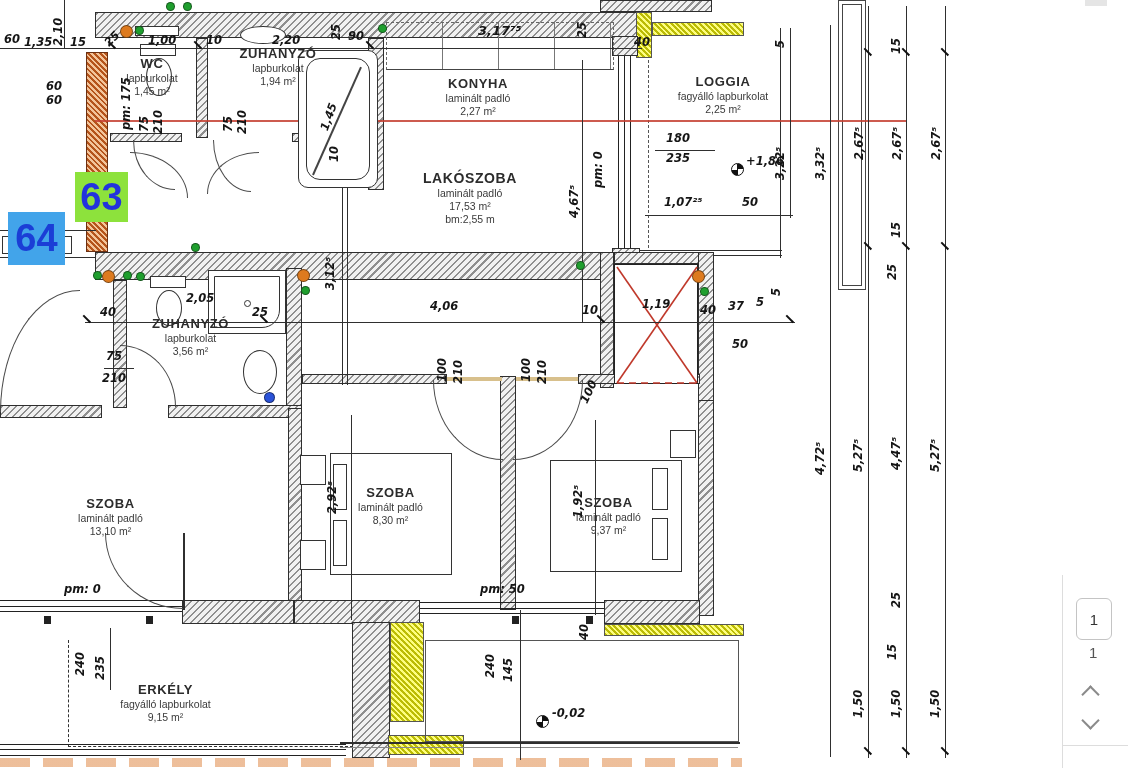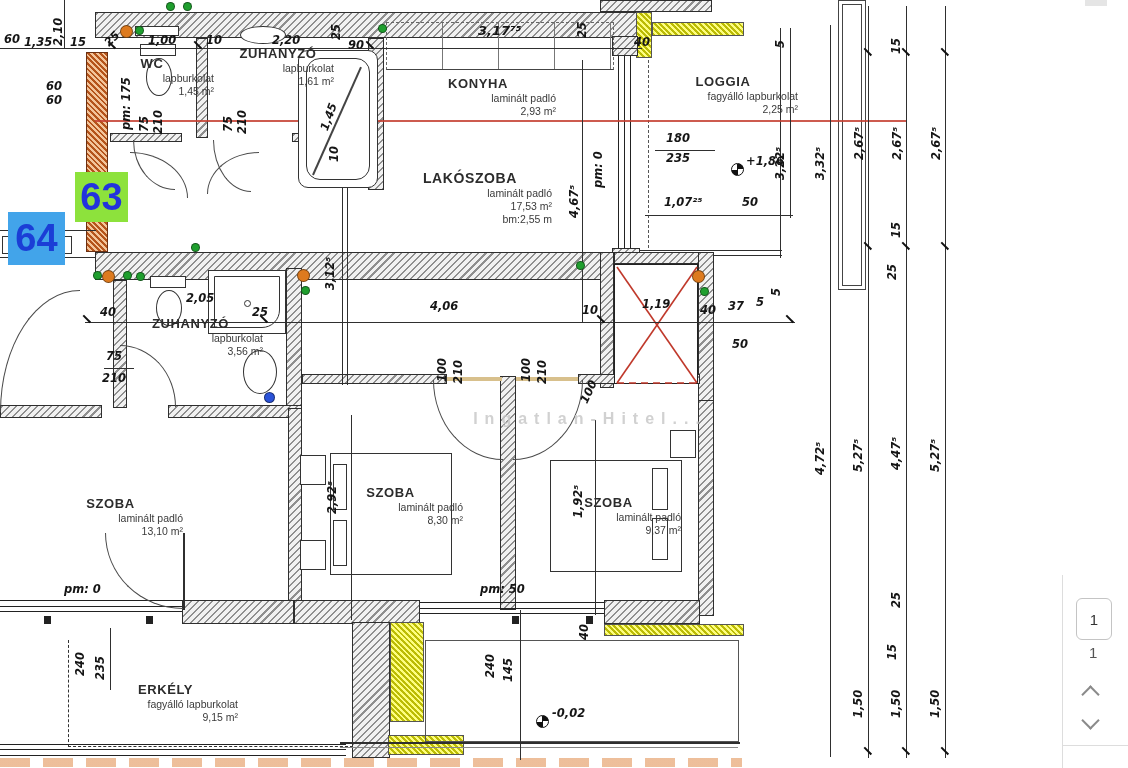--- a/index.html
+++ b/index.html
@@ -17,21 +17,21 @@
         repeating-linear-gradient(45deg,#b5541b 0 2px,#f3c49a 2px 4px),
         repeating-linear-gradient(-45deg,#c86428 0 2px,#f8d9b8 2px 4px);
       border:1px solid #6b3012;box-sizing:border-box;}
   .win{position:absolute;background:repeating-linear-gradient(180deg,#222 0 1px,transparent 1px 5.5px);}
   .winv{position:absolute;background:repeating-linear-gradient(90deg,#222 0 1px,transparent 1px 6px);}
   .line{position:absolute;background:#2f2f2f;}
   .redline{position:absolute;background:rgba(196,62,48,.85);}
   .dashv{position:absolute;border-left:1px dashed #555;}
   .room{position:absolute;text-align:center;color:#2c2c2c;}
   .room .nm{font-weight:700;font-size:13px;letter-spacing:.6px;}
-  .room .sb{font-size:10.5px;margin-top:1px;color:#3a3a3a;text-align:right;}
+  .room .sb{font-size:10.5px;margin-top:1px;color:#3a3a3a;}
   .dim{position:absolute;font-family:"DejaVu Sans",sans-serif;font-style:italic;font-weight:700;
        font-size:11.5px;color:#151515;white-space:nowrap;line-height:13px;}
   .tk{position:absolute;width:10px;height:1.5px;background:#111;transform:rotate(45deg);}
   .arc{position:absolute;border:1.3px solid #4a4a4a;box-sizing:border-box;}
   .abl{border-top:none;border-right:none;border-radius:0 0 0 100%;}
   .abr{border-top:none;border-left:none;border-radius:0 0 100% 0;}
   .atl{border-bottom:none;border-right:none;border-radius:100% 0 0 0;}
   .atr{border-bottom:none;border-left:none;border-radius:0 100% 0 0;}
   .mk{position:absolute;border-radius:50%;box-sizing:border-box;}
   .fix{position:absolute;border:1.3px solid #333;background:#fff;box-sizing:border-box;}
@@ -196,26 +196,26 @@
   <div class="tk" style="left:365px;top:44px;"></div>
 
   <div class="room" style="left:90px;top:56px;width:124px;">
     <div class="nm">WC</div>
     <div class="sb">lapburkolat</div>
     <div class="sb">1,45 m²</div>
   </div>
   <div class="room" style="left:222px;top:46px;width:112px;">
     <div class="nm">ZUHANYZÓ</div>
     <div class="sb">lapburkolat</div>
-    <div class="sb">1,61 m²</div>
+    <div class="sb">1,94 m²</div>
   </div>
   <div class="room" style="left:400px;top:76px;width:156px;">
     <div class="nm">KONYHA</div>
     <div class="sb">laminált padló</div>
-    <div class="sb">2,93 m²</div>
+    <div class="sb">2,27 m²</div>
   </div>
   <div class="room" style="left:388px;top:170px;width:164px;">
     <div class="nm" style="font-size:14px;">LAKÓSZOBA</div>
     <div class="sb">laminált padló</div>
     <div class="sb">17,53 m²</div>
     <div class="sb">bm:2,55 m</div>
   </div>
   <div class="room" style="left:648px;top:74px;width:150px;">
     <div class="nm">LOGGIA</div>
     <div class="sb">fagyálló lapburkolat</div>
@@ -247,21 +247,20 @@
     <div class="sb">9,15 m²</div>
   </div>
 
   <div class="badge" id="badge63" style="left: 75px; top: 172px; width: 53px; height: 50px; background: rgb(141, 226, 60); color: rgb(34, 51, 221);">
     <span>63</span>
   </div>
   <div class="badge" id="badge64" style="left: 8px; top: 212px; width: 57px; height: 53px; background: rgb(66, 164, 234); color: rgb(27, 62, 214);">
     <span>64</span>
   </div>
 
-  <div class="wm" style="left:430px;top:410px;width:320px;text-align:center;">Ingatlan-Hitel...</div>
 
   <div class="abs" style="left:1062px;top:575px;width:1px;height:193px;background:#ddd;"></div>
   <div class="abs" style="left:1085px;top:0px;width:22px;height:6px;background:#e5e5e5;"></div>
   <div id="pageBtn" style="left:1076px;top:598px;">
     <span>1</span>
   </div>
   <div id="pageCnt" style="left:1089px;top:644px;">1</div>
   <div class="chev" style="left:1084px;top:688px;transform:rotate(135deg);"></div>
   <div class="chev" style="left:1084px;top:714px;transform:rotate(-45deg);"></div>
   <div class="abs" style="left:1063px;top:745px;width:65px;height:1px;background:#ddd;"></div>
@@ -275,21 +274,21 @@
     <span class="dim" style="left: 102px; top: 40px; transform-origin: 0px 0px; transform: rotate(-45deg);">25</span>
     <span class="dim" style="left: 148px; top: 34px;">1,00</span>
     <span class="dim" style="left: 206px; top: 34px;">10</span>
     <span class="dim" style="left: 272px; top: 34px;">2,20</span>
     <span class="dim" style="left: 120px; top: 130px; transform-origin: 0px 0px; transform: rotate(-90deg);">pm: 175</span>
     <span class="dim" style="left: 138px; top: 132px; transform-origin: 0px 0px; transform: rotate(-90deg);">75</span>
     <span class="dim" style="left: 152px; top: 134px; transform-origin: 0px 0px; transform: rotate(-90deg);">210</span>
     <span class="dim" style="left: 222px; top: 132px; transform-origin: 0px 0px; transform: rotate(-90deg);">75</span>
     <span class="dim" style="left: 236px; top: 134px; transform-origin: 0px 0px; transform: rotate(-90deg);">210</span>
     <span class="dim" style="left: 330px; top: 40px; transform-origin: 0px 0px; transform: rotate(-90deg);">25</span>
-    <span class="dim" style="left: 348px; top: 39px;">90</span>
+    <span class="dim" style="left: 348px; top: 30px;">90</span>
     <span class="dim" style="left: 318px; top: 128px; transform-origin: 0px 0px; transform: rotate(-70deg);">1,45</span>
     <span class="dim" style="left: 328px; top: 162px; transform-origin: 0px 0px; transform: rotate(-90deg);">10</span>
     <span class="dim" style="left: 478px; top: 24px; font-size: 13px;">3,17⁷⁵</span>
     <span class="dim" style="left: 576px; top: 38px; transform-origin: 0px 0px; transform: rotate(-90deg);">25</span>
     <span class="dim" style="left: 634px; top: 36px;">40</span>
     <span class="dim" style="left: 774px; top: 48px; transform-origin: 0px 0px; transform: rotate(-90deg);">5</span>
     <span class="dim" style="left: 774px; top: 180px; transform-origin: 0px 0px; transform: rotate(-90deg);">3,22⁵</span>
     <span class="dim" style="left: 814px; top: 180px; transform-origin: 0px 0px; transform: rotate(-90deg);">3,32⁵</span>
     <span class="dim" style="left: 666px; top: 132px;">180</span>
     <span class="dim" style="left: 666px; top: 152px;">235</span>

